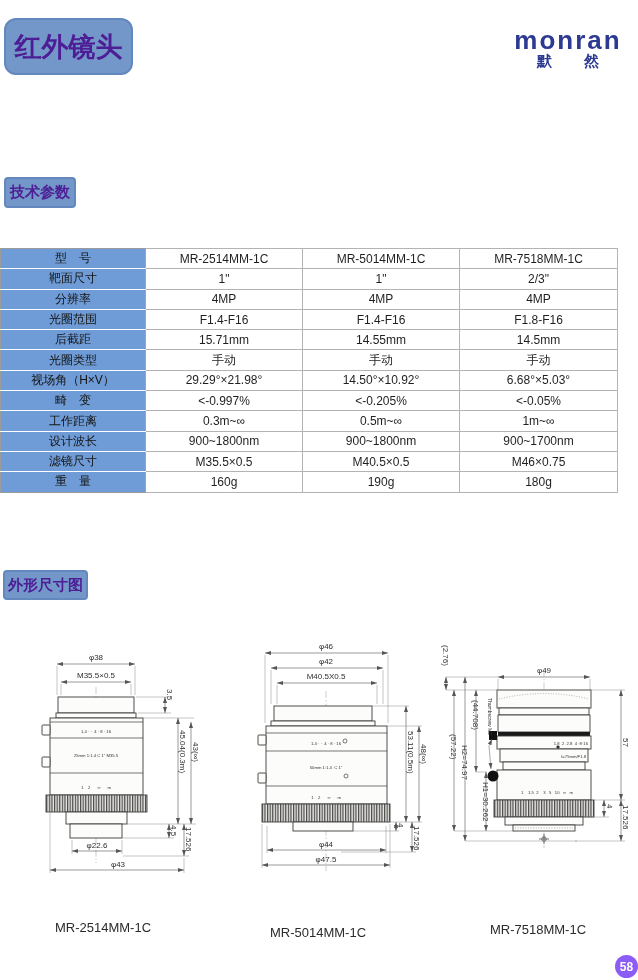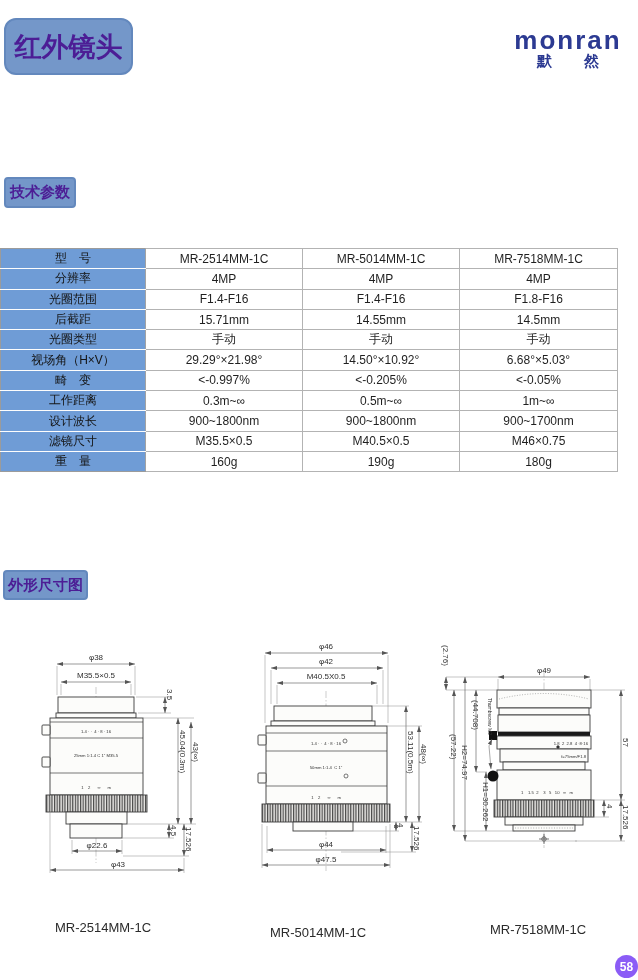--- a/index.html
+++ b/index.html
@@ -87,20 +87,26 @@
       <col style="width:157px">
       <col style="width:157px">
       <col style="width:158px">
   </colgroup>
   <tbody>
       <tr>
         <th>型　号</th>
         <td>MR-2514MM-1C</td>
         <td>MR-5014MM-1C</td>
         <td>MR-7518MM-1C</td>
+      </tr>
+      <tr>
+        <th>靶面尺寸</th>
+        <td>1"</td>
+        <td>1"</td>
+        <td>2/3"</td>
       </tr>
       <tr>
         <th>分辨率</th>
         <td>4MP</td>
         <td>4MP</td>
         <td>4MP</td>
       </tr>
       <tr>
         <th>光圈范围</th>
         <td>F1.4-F16</td>

